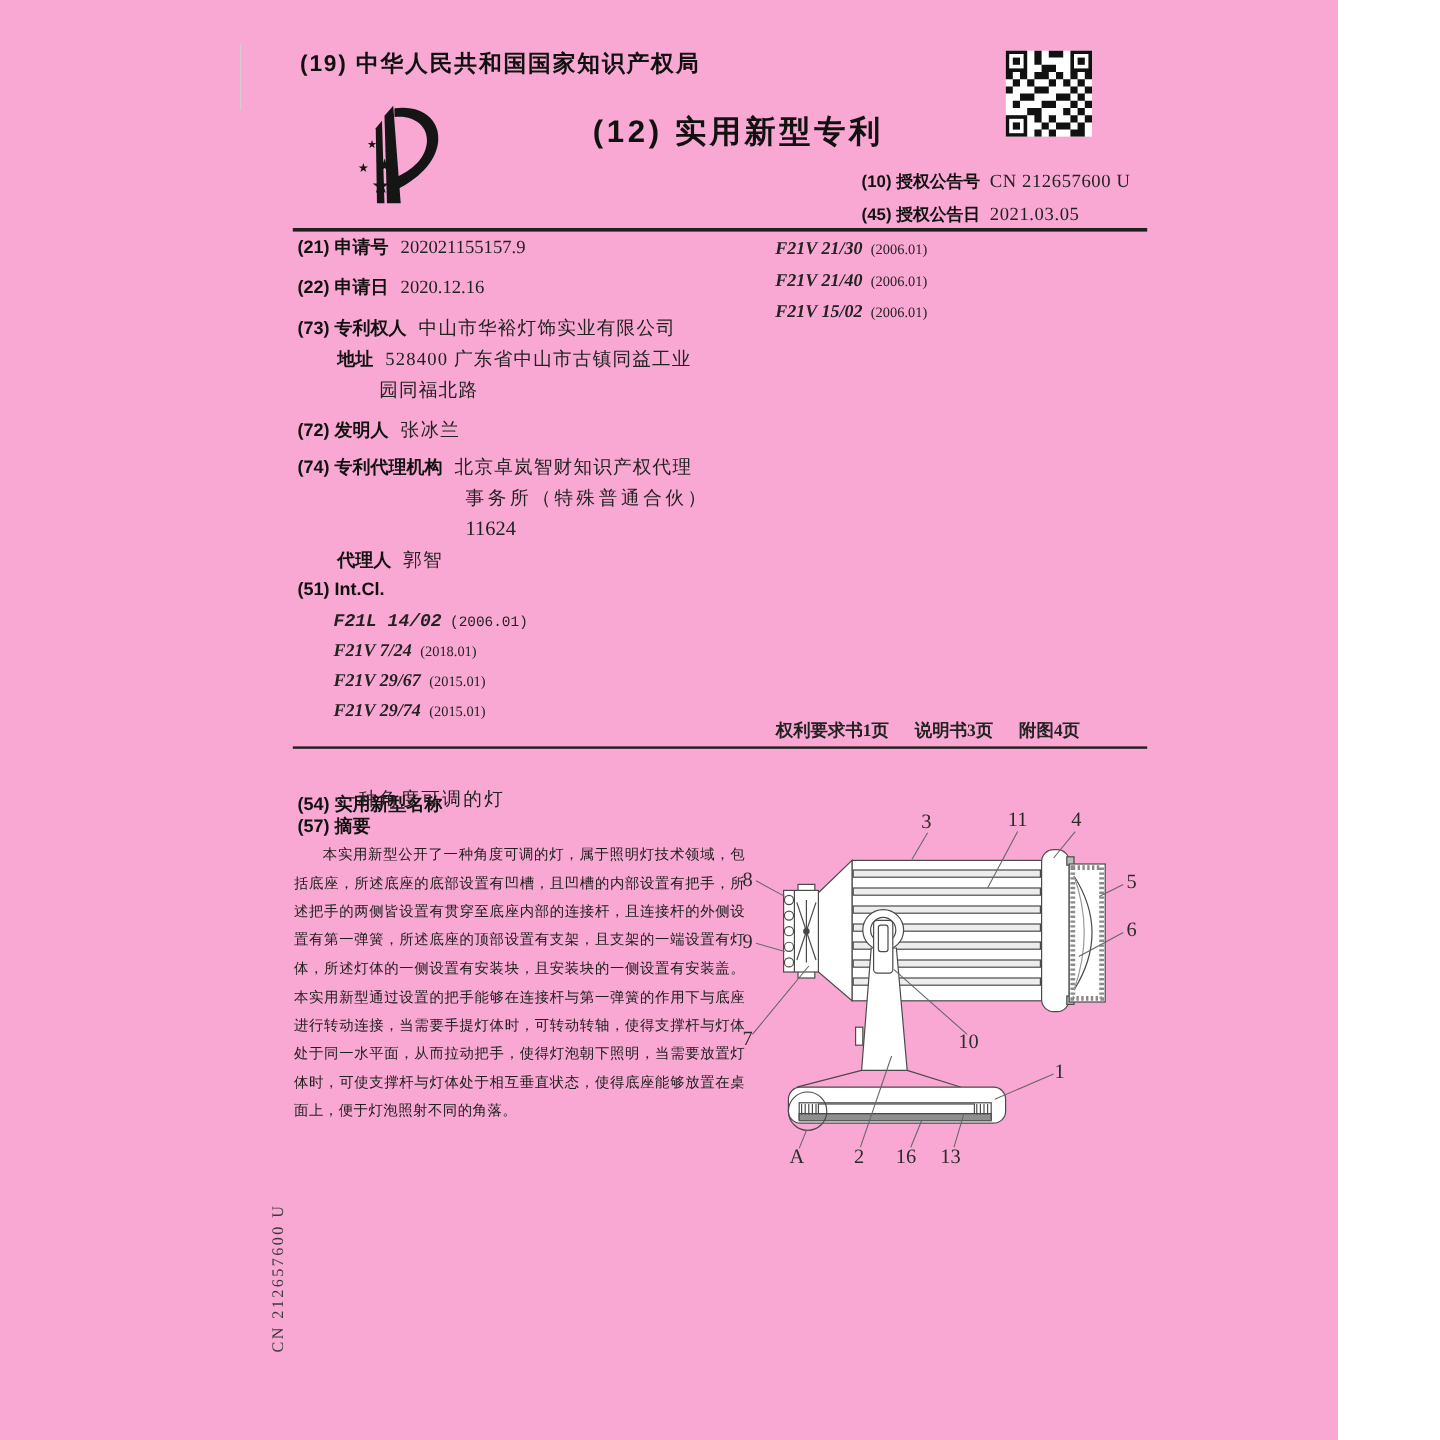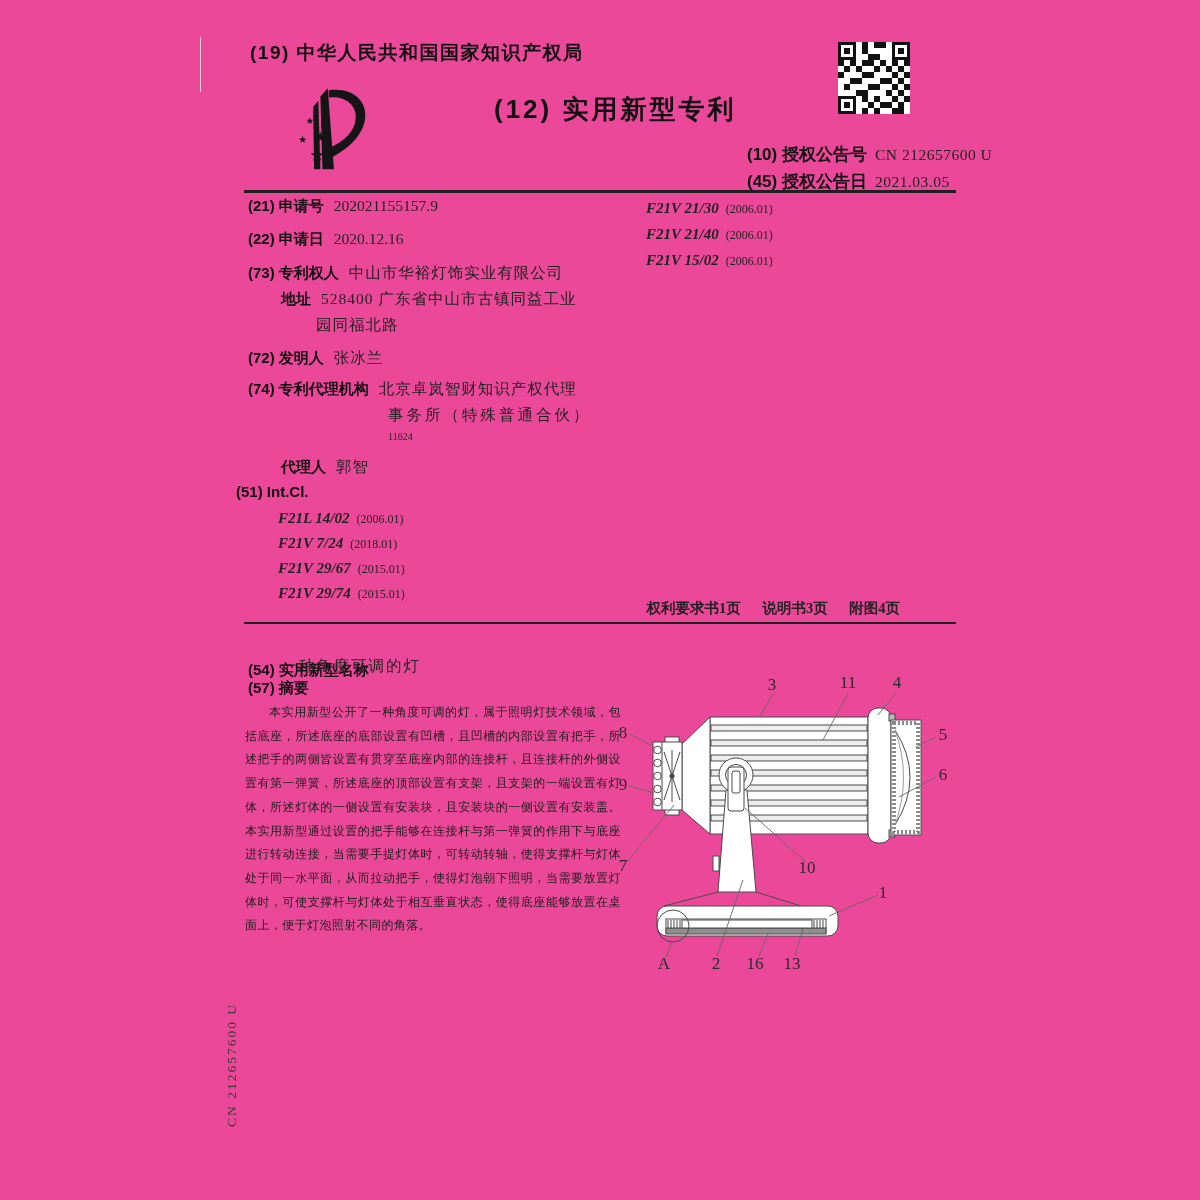--- a/index.html
+++ b/index.html
@@ -1,24 +1,24 @@
 <!DOCTYPE html>
 <html><head>
 <meta charset="utf-8">
 <style>
   html,body{margin:0;padding:0;background:#ffffff;}
-  .page{position:relative;width:1200px;height:1200px;background:#ec4899;overflow:hidden;
+  .page{position:relative;width:1115px;height:1200px;background:#f9a8d4;overflow:hidden;
         font-family:"Liberation Serif","DejaVu Serif",serif;color:#1c1c1c;}
   .abs{position:absolute;white-space:nowrap;}
   .blabel{font-family:"Liberation Sans","DejaVu Sans",sans-serif;font-weight:700;color:#111;}
   .val{font-family:"Liberation Serif","DejaVu Serif",serif;color:#222;}
   .cjk{letter-spacing:1px;}
   .office{font-size:19px;letter-spacing:1.5px;}
   .doctype{font-size:26px;letter-spacing:3px;}
-  .hrow .blabel{font-size:17px;margin-left:29px;}
+  .hrow .blabel{font-size:14px;}
   .hrow .val{font-size:15.5px;margin-left:8px;letter-spacing:0.5px;}
   .rule{position:absolute;background:#1f1f1f;}
   .frow .blabel{font-size:15px;}
   .frow .val{font-size:15.5px;margin-left:10px;}
   .ipc-code{font-style:italic;font-weight:700;font-size:15px;color:#222;}
   .ipc-ver{font-size:12px;margin-left:7px;color:#222;}
   .pages{position:absolute;top:599px;left:560px;width:340px;text-align:right;
          font-family:Liberation Serif, serif;font-size:14.5px;font-weight:600;color:#222;}
   .pages span{margin-left:18px;}
   .abstract{position:absolute;left:245px;top:701px;width:376px;font-size:12px;line-height:23.7px;
@@ -87,27 +87,27 @@
     <span class="blabel">地址</span><span class="val cjk">528400 广东省中山市古镇同益工业</span>
   </div>
   <div class="abs frow val cjk" style="left:316px;top:315px;font-size:15.5px;">园同福北路</div>
   <div class="abs frow" style="left:248px;top:348px;">
     <span class="blabel">(72) 发明人</span><span class="val cjk">张冰兰</span>
   </div>
   <div class="abs frow" style="left:248px;top:379px;">
     <span class="blabel">(74) 专利代理机构</span><span class="val cjk">北京卓岚智财知识产权代理</span>
   </div>
   <div class="abs frow val" style="left:388px;top:405px;font-size:15.5px;letter-spacing:3px;">事务所（特殊普通合伙）</div>
-  <div class="abs frow val" style="left:388px;top:431px;font-size:10px;">11624</div>
+  <div class="abs frow val" style="left:388px;top:431px;font-size:17px;">11624</div>
   <div class="abs frow" style="left:281px;top:457px;">
     <span class="blabel">代理人</span><span class="val cjk">郭智</span>
   </div>
-  <div class="abs frow blabel" style="left:236px;top:483px;font-size:15px;">(51) Int.Cl.</div>
-
-  <div class="abs" style="left:278px;top:509px;">
+  <div class="abs frow blabel" style="left:248px;top:483px;font-size:15px;">(51) Int.Cl.</div>
+
+  <div class="abs" style="left:278px;top:509px;font-family:Liberation Mono, monospace;">
     <span class="ipc-code">F21L 14/02</span><span class="ipc-ver">(2006.01)</span>
   </div>
   <div class="abs" style="left:278px;top:534px;">
     <span class="ipc-code">F21V 7/24</span><span class="ipc-ver">(2018.01)</span>
   </div>
   <div class="abs" style="left:278px;top:559px;">
     <span class="ipc-code">F21V 29/67</span><span class="ipc-ver">(2015.01)</span>
   </div>
   <div class="abs" style="left:278px;top:584px;">
     <span class="ipc-code">F21V 29/74</span><span class="ipc-ver">(2015.01)</span>

